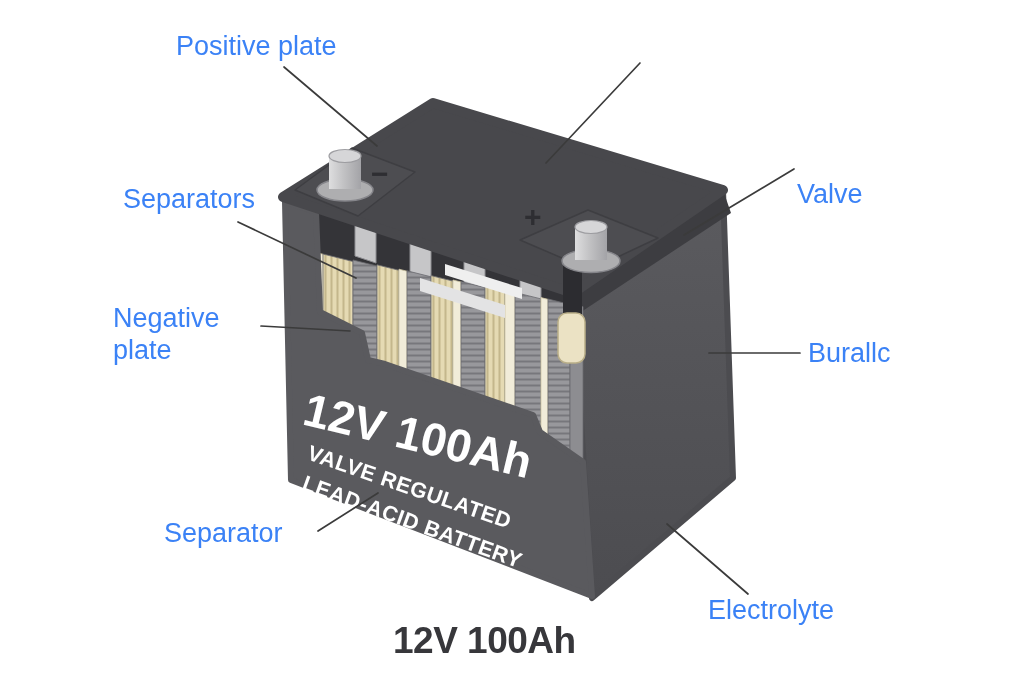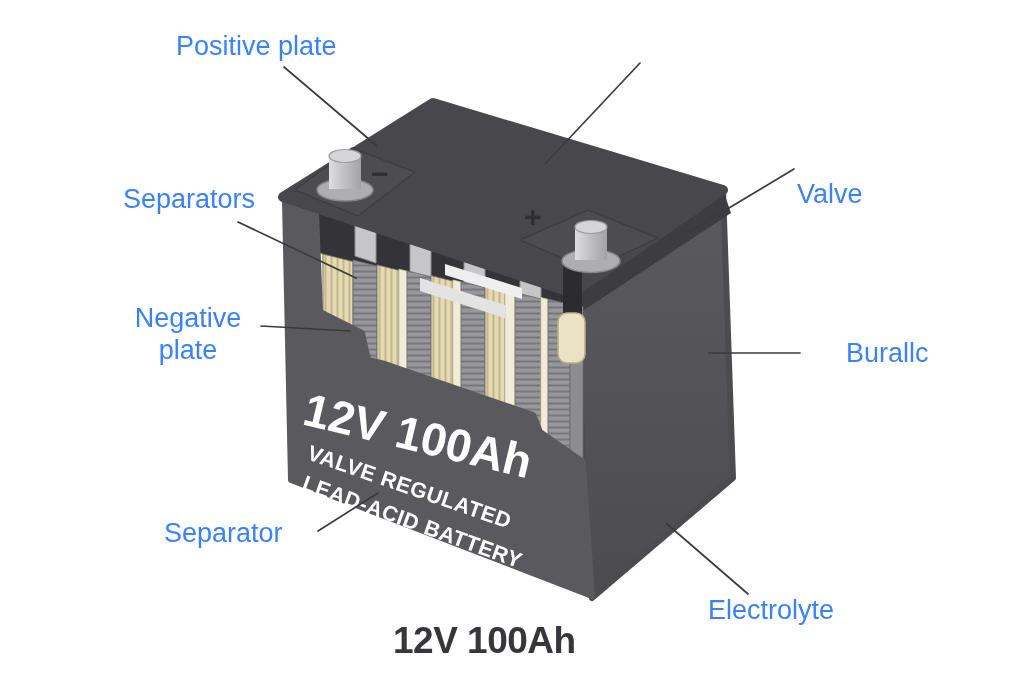--- a/index.html
+++ b/index.html
@@ -11,21 +11,21 @@
     font-family:"Liberation Sans","DejaVu Sans",sans-serif;
   }
   .scene svg.illustration{position:absolute;left:0;top:0;}
   .lbl{
     position:absolute;
     color:#3b82f6;
     font-size:27px;
     line-height:1.2;
     white-space:nowrap;
   }
-  .lbl.wrap{white-space:normal;text-align:center;}
+  .lbl.wrap{white-space:normal;}
   .caption{
     position:absolute;
     left:393px;top:620px;
     font-size:37px;
     font-weight:700;
     letter-spacing:-0.5px;
     color:#37373b;
   }
 </style>
 </head>
@@ -130,20 +130,20 @@
       <line x1="800" y1="353" x2="709" y2="353"></line>
       <line x1="238" y1="222" x2="356" y2="278"></line>
       <line x1="261" y1="326" x2="350" y2="331"></line>
       <line x1="318" y1="531" x2="378" y2="493"></line>
       <line x1="748" y1="594" x2="667" y2="524"></line>
     </g>
   </svg>
 
   <div class="lbl" style="left:176px;top:30px;">Positive plate</div>
   <div class="lbl" style="left:797px;top:146px;margin-top:32px;">Valve</div>
-  <div class="lbl" style="left:808px;top:337px;margin-left:38px;">Burallc</div>
+  <div class="lbl" style="left:808px;top:337px;">Burallc</div>
   <div class="lbl" style="left:114px;top:183px;margin-left:9px;">Separators</div>
   <div class="lbl wrap" style="left:113px;top:302px;width:150px;">Negative plate</div>
   <div class="lbl" style="left:708px;top:594px;">Electrolyte</div>
   <div class="lbl" style="left:164px;top:517px;">Separator</div>
 
   <div class="caption">12V 100Ah</div>
 </div>
 
 </body></html>

